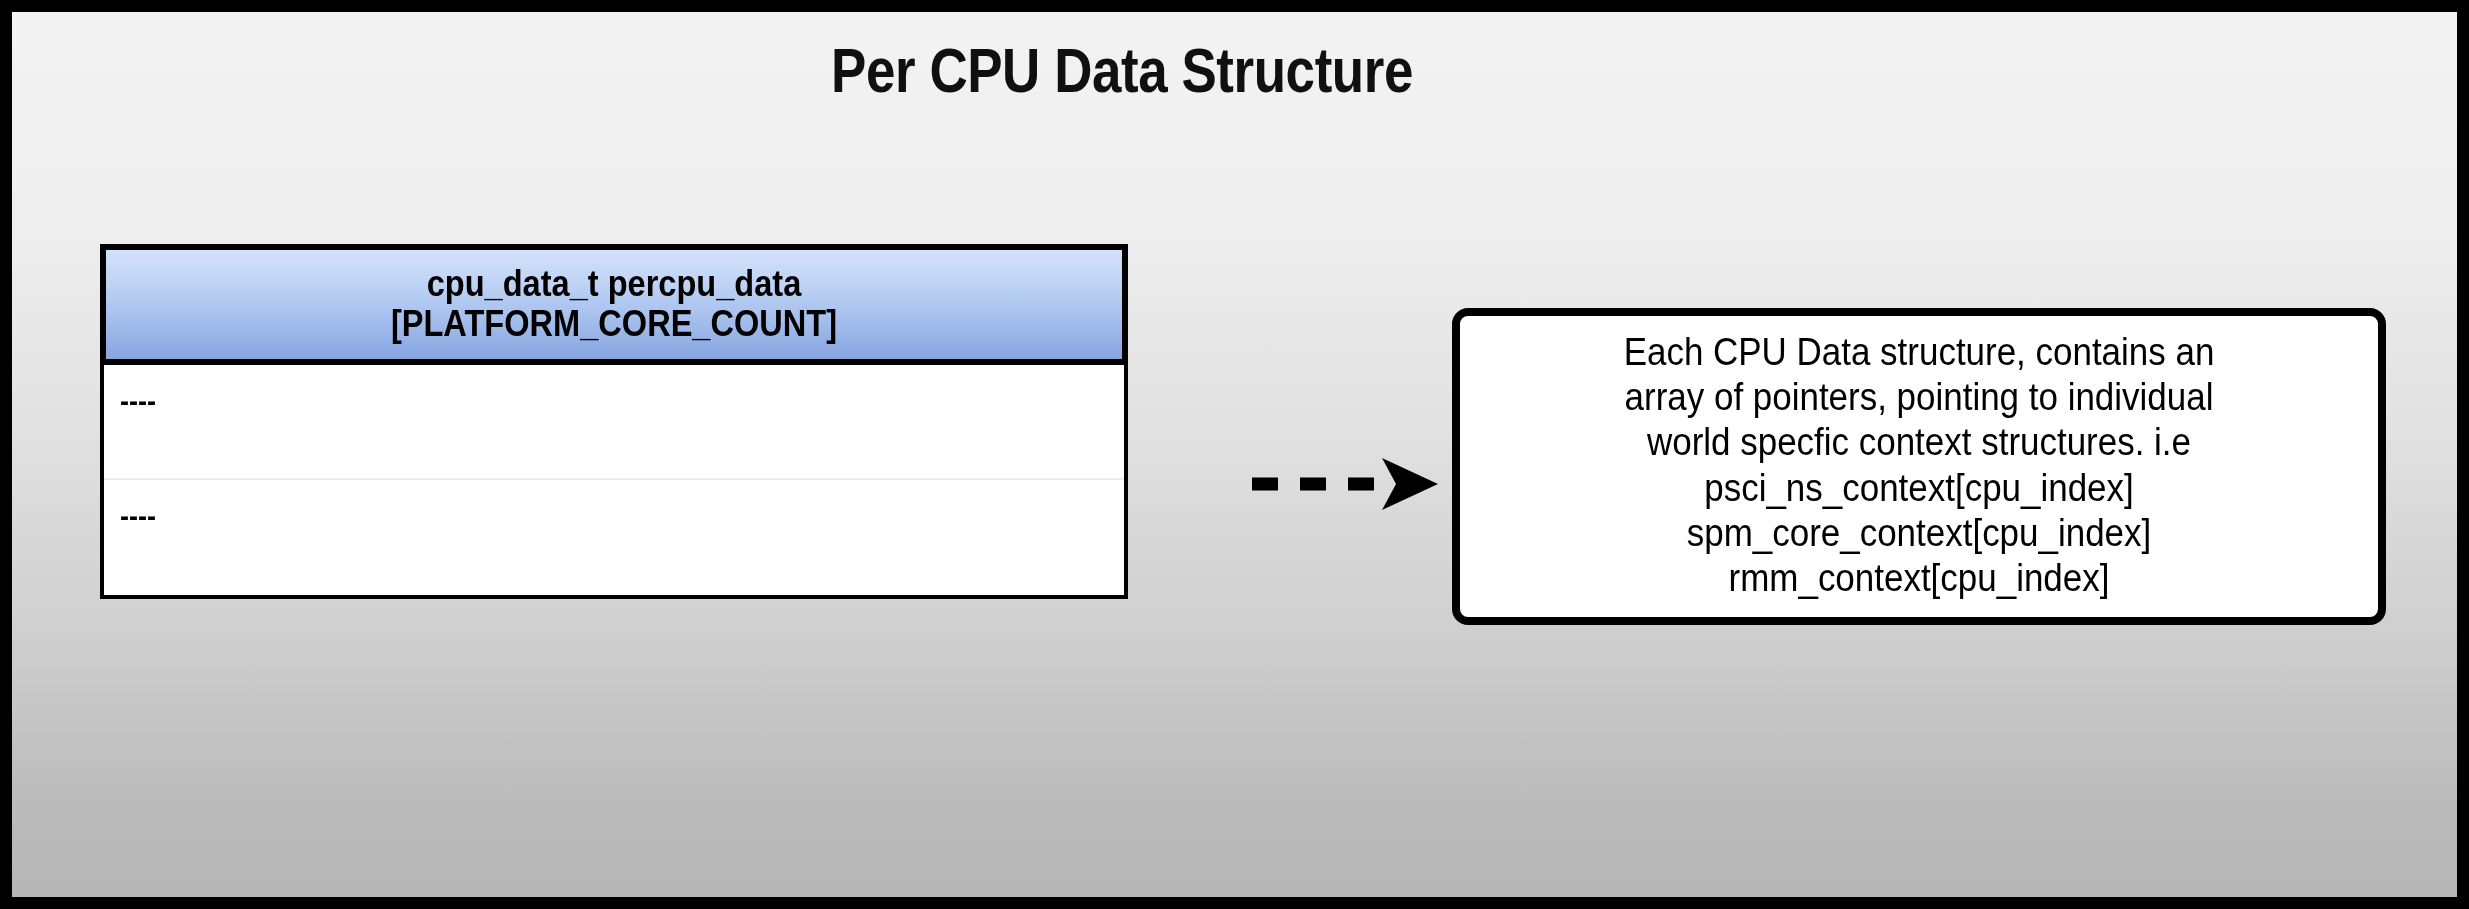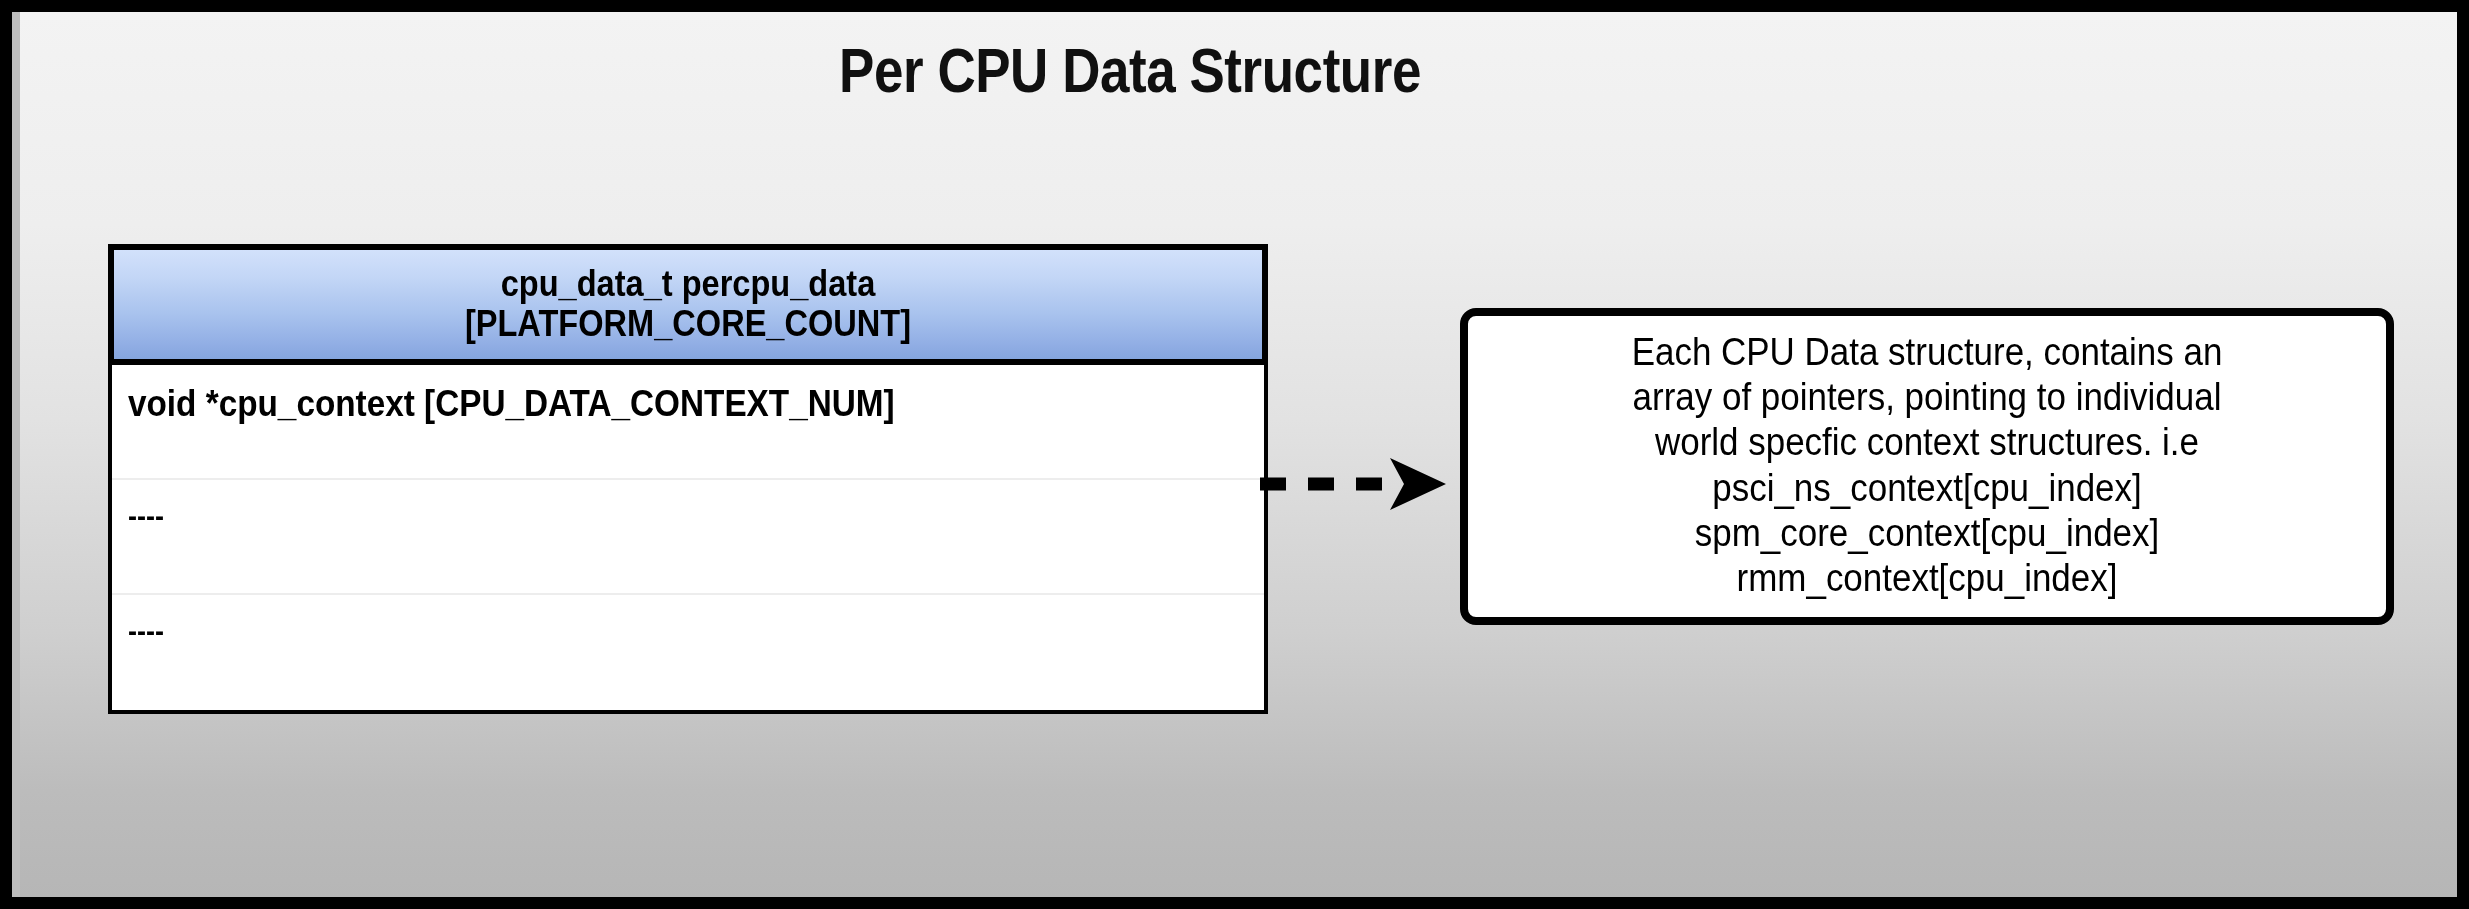--- a/index.html
+++ b/index.html
@@ -27,21 +27,20 @@
 
   
   #canvas {
     position: absolute;
     left: 0;
     top: 0;
     right: 0;
     bottom: 0;
     background: linear-gradient(to bottom, #f3f3f3 0%, #eeeeee 24%, #e2e2e2 46%, #cfcfcf 70%, #bcbcbc 88%, #b6b6b6 100%);
     overflow: hidden;
-    margin-left: 8px;
   }
 
   
   #page-title {
     position: absolute;
     left: 0;
     top: 22px;
     width: 2220px;
     text-align: center;
     font-size: 63px;
@@ -52,21 +51,21 @@
     white-space: nowrap;
     transform: scaleX(0.84);
     transform-origin: 1110px 0;
   }
 
   
   #struct-table {
     position: absolute;
     left: 88px;
     top: 232px;
-    width: 1160px;
+    width: 1028px;
     box-sizing: border-box;
   }
 
   #struct-header {
     box-sizing: border-box;
     border: 6px solid #000000;
     background: linear-gradient(to bottom, #d2e1fb 0%, #c3d6f6 25%, #a9c3ee 58%, #90ade4 88%, #85a6de 100%);
     padding: 14px 10px 16px 10px;
     text-align: center;
   }
@@ -152,23 +151,20 @@
     <div id="page-title">Per CPU Data Structure</div>
 
     <div id="struct-table">
 
       <div id="struct-header">
         <div class="header-line">cpu_data_t percpu_data</div>
         <div class="header-line">[PLATFORM_CORE_COUNT]</div>
       </div>
 
       <div id="struct-body">
-        <div class="struct-row">
-          <span class="struct-row-label">void *cpu_context [CPU_DATA_CONTEXT_NUM]</span>
-        </div>
         <div class="struct-row dashes">
           <span class="struct-row-label">----</span>
         </div>
         <div class="struct-row dashes">
           <span class="struct-row-label">----</span>
         </div>
       </div>
 
     </div>
 

